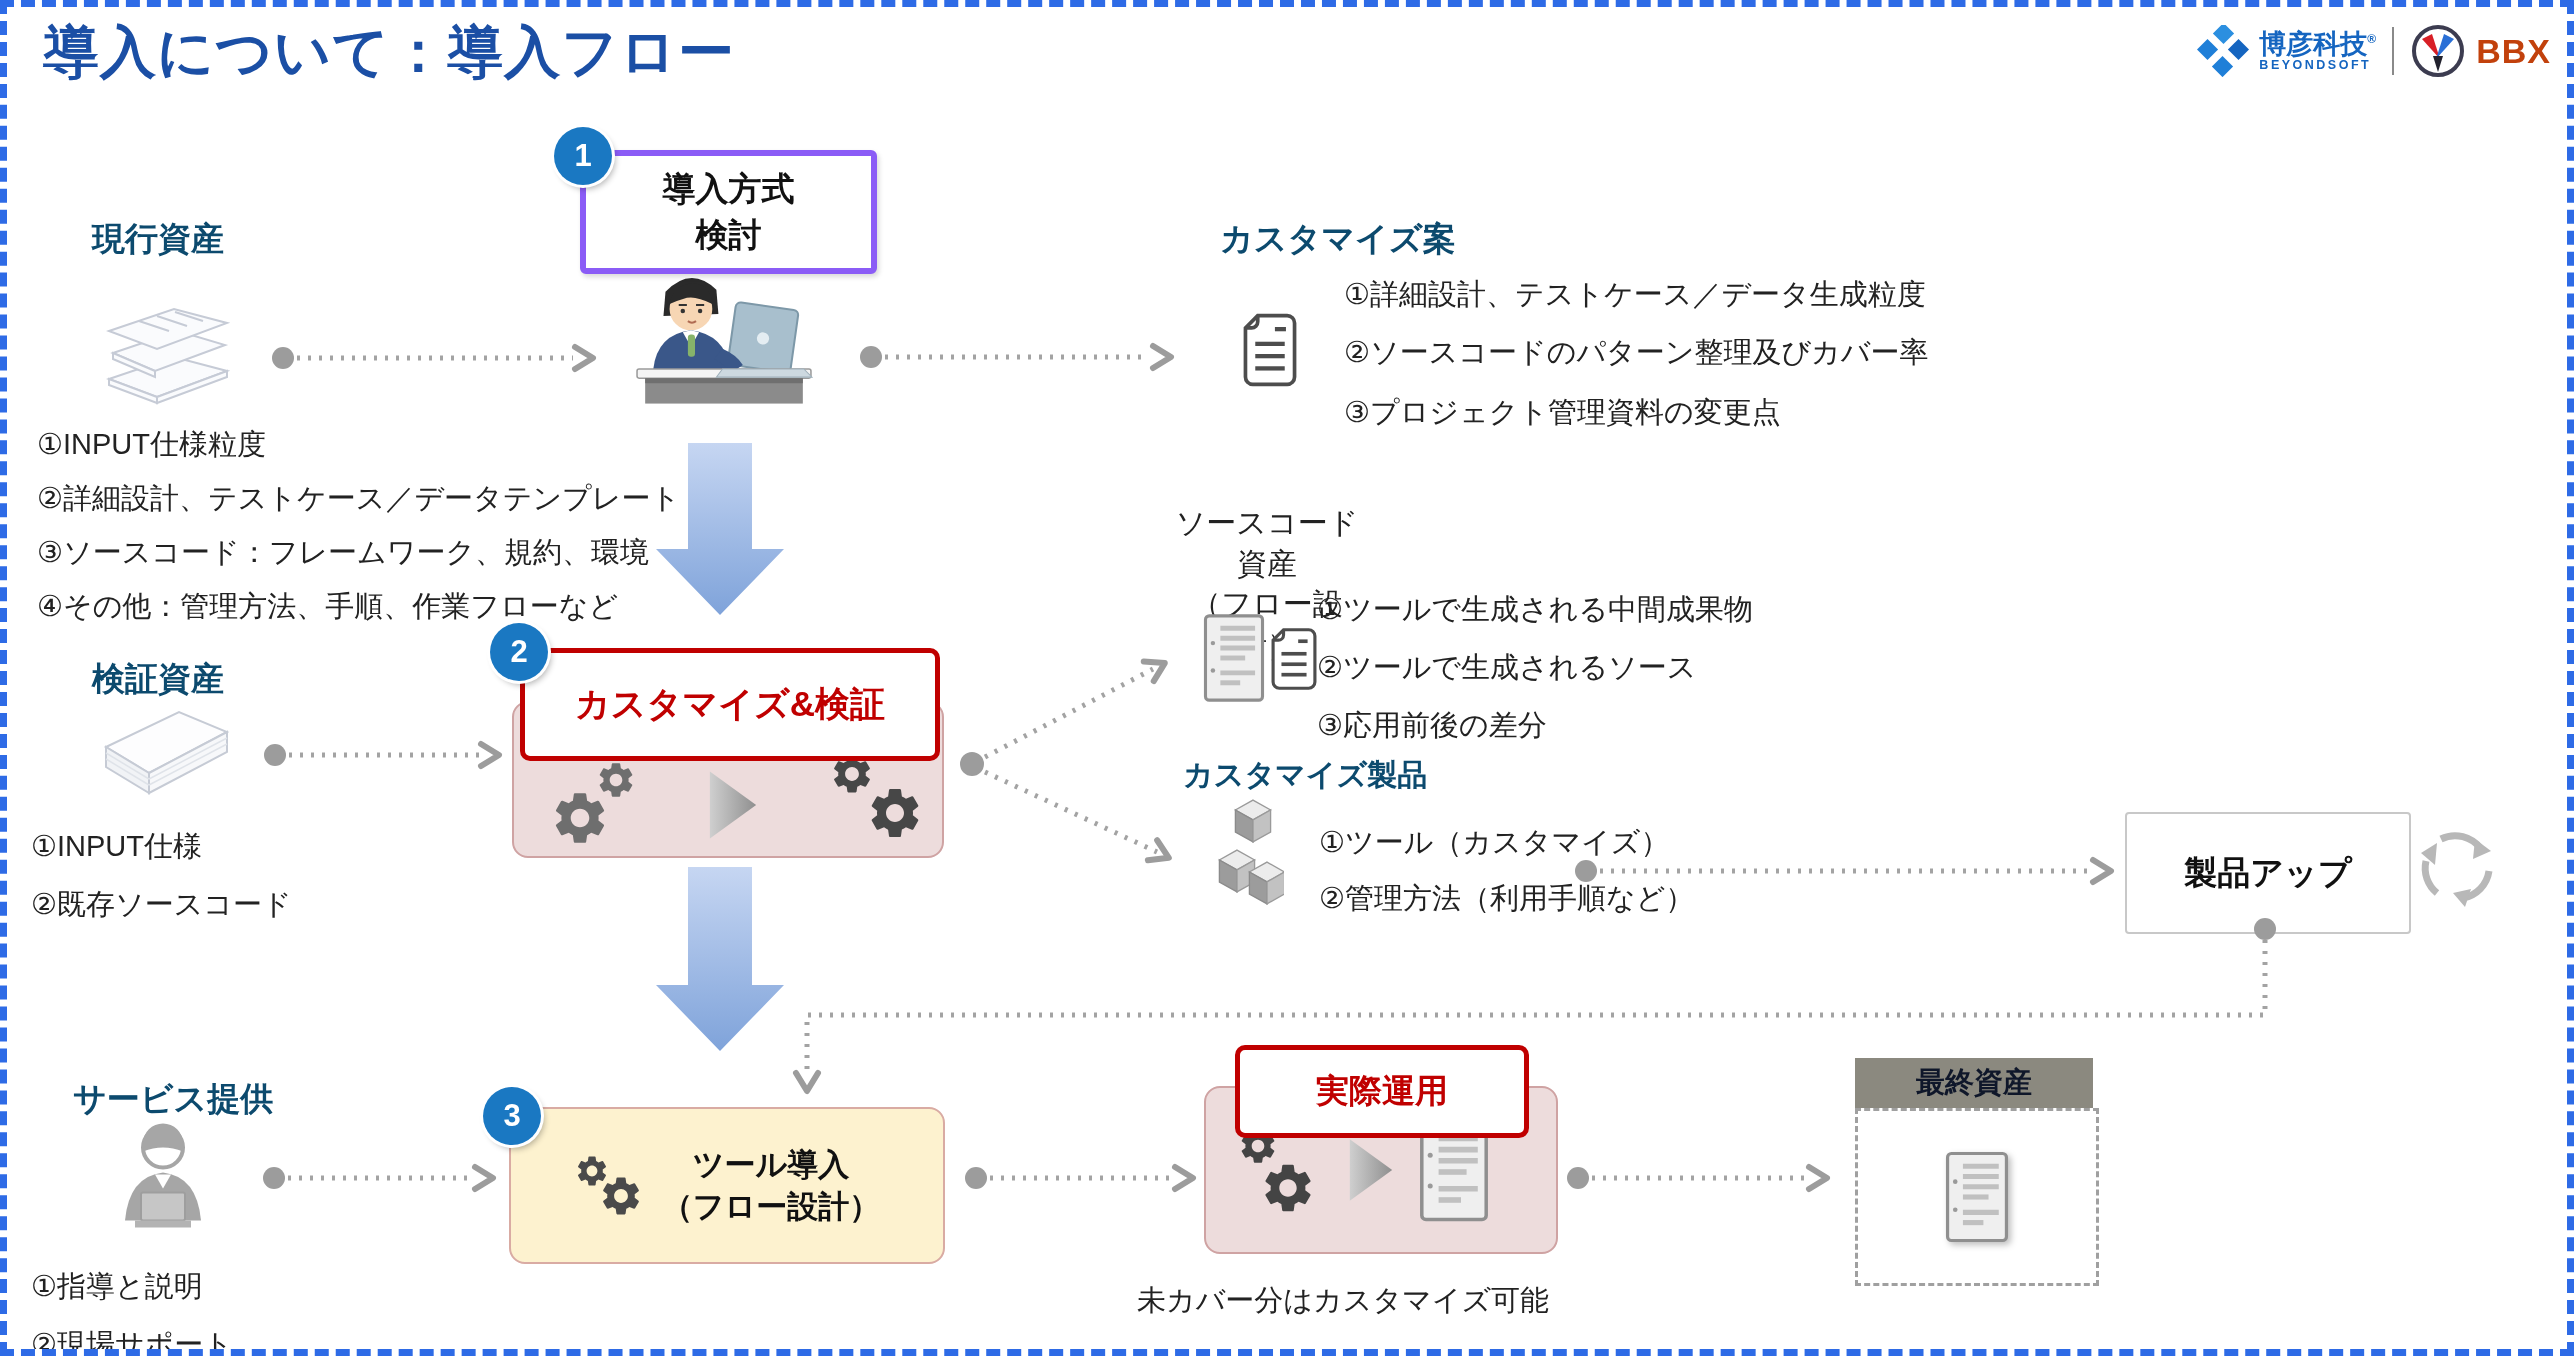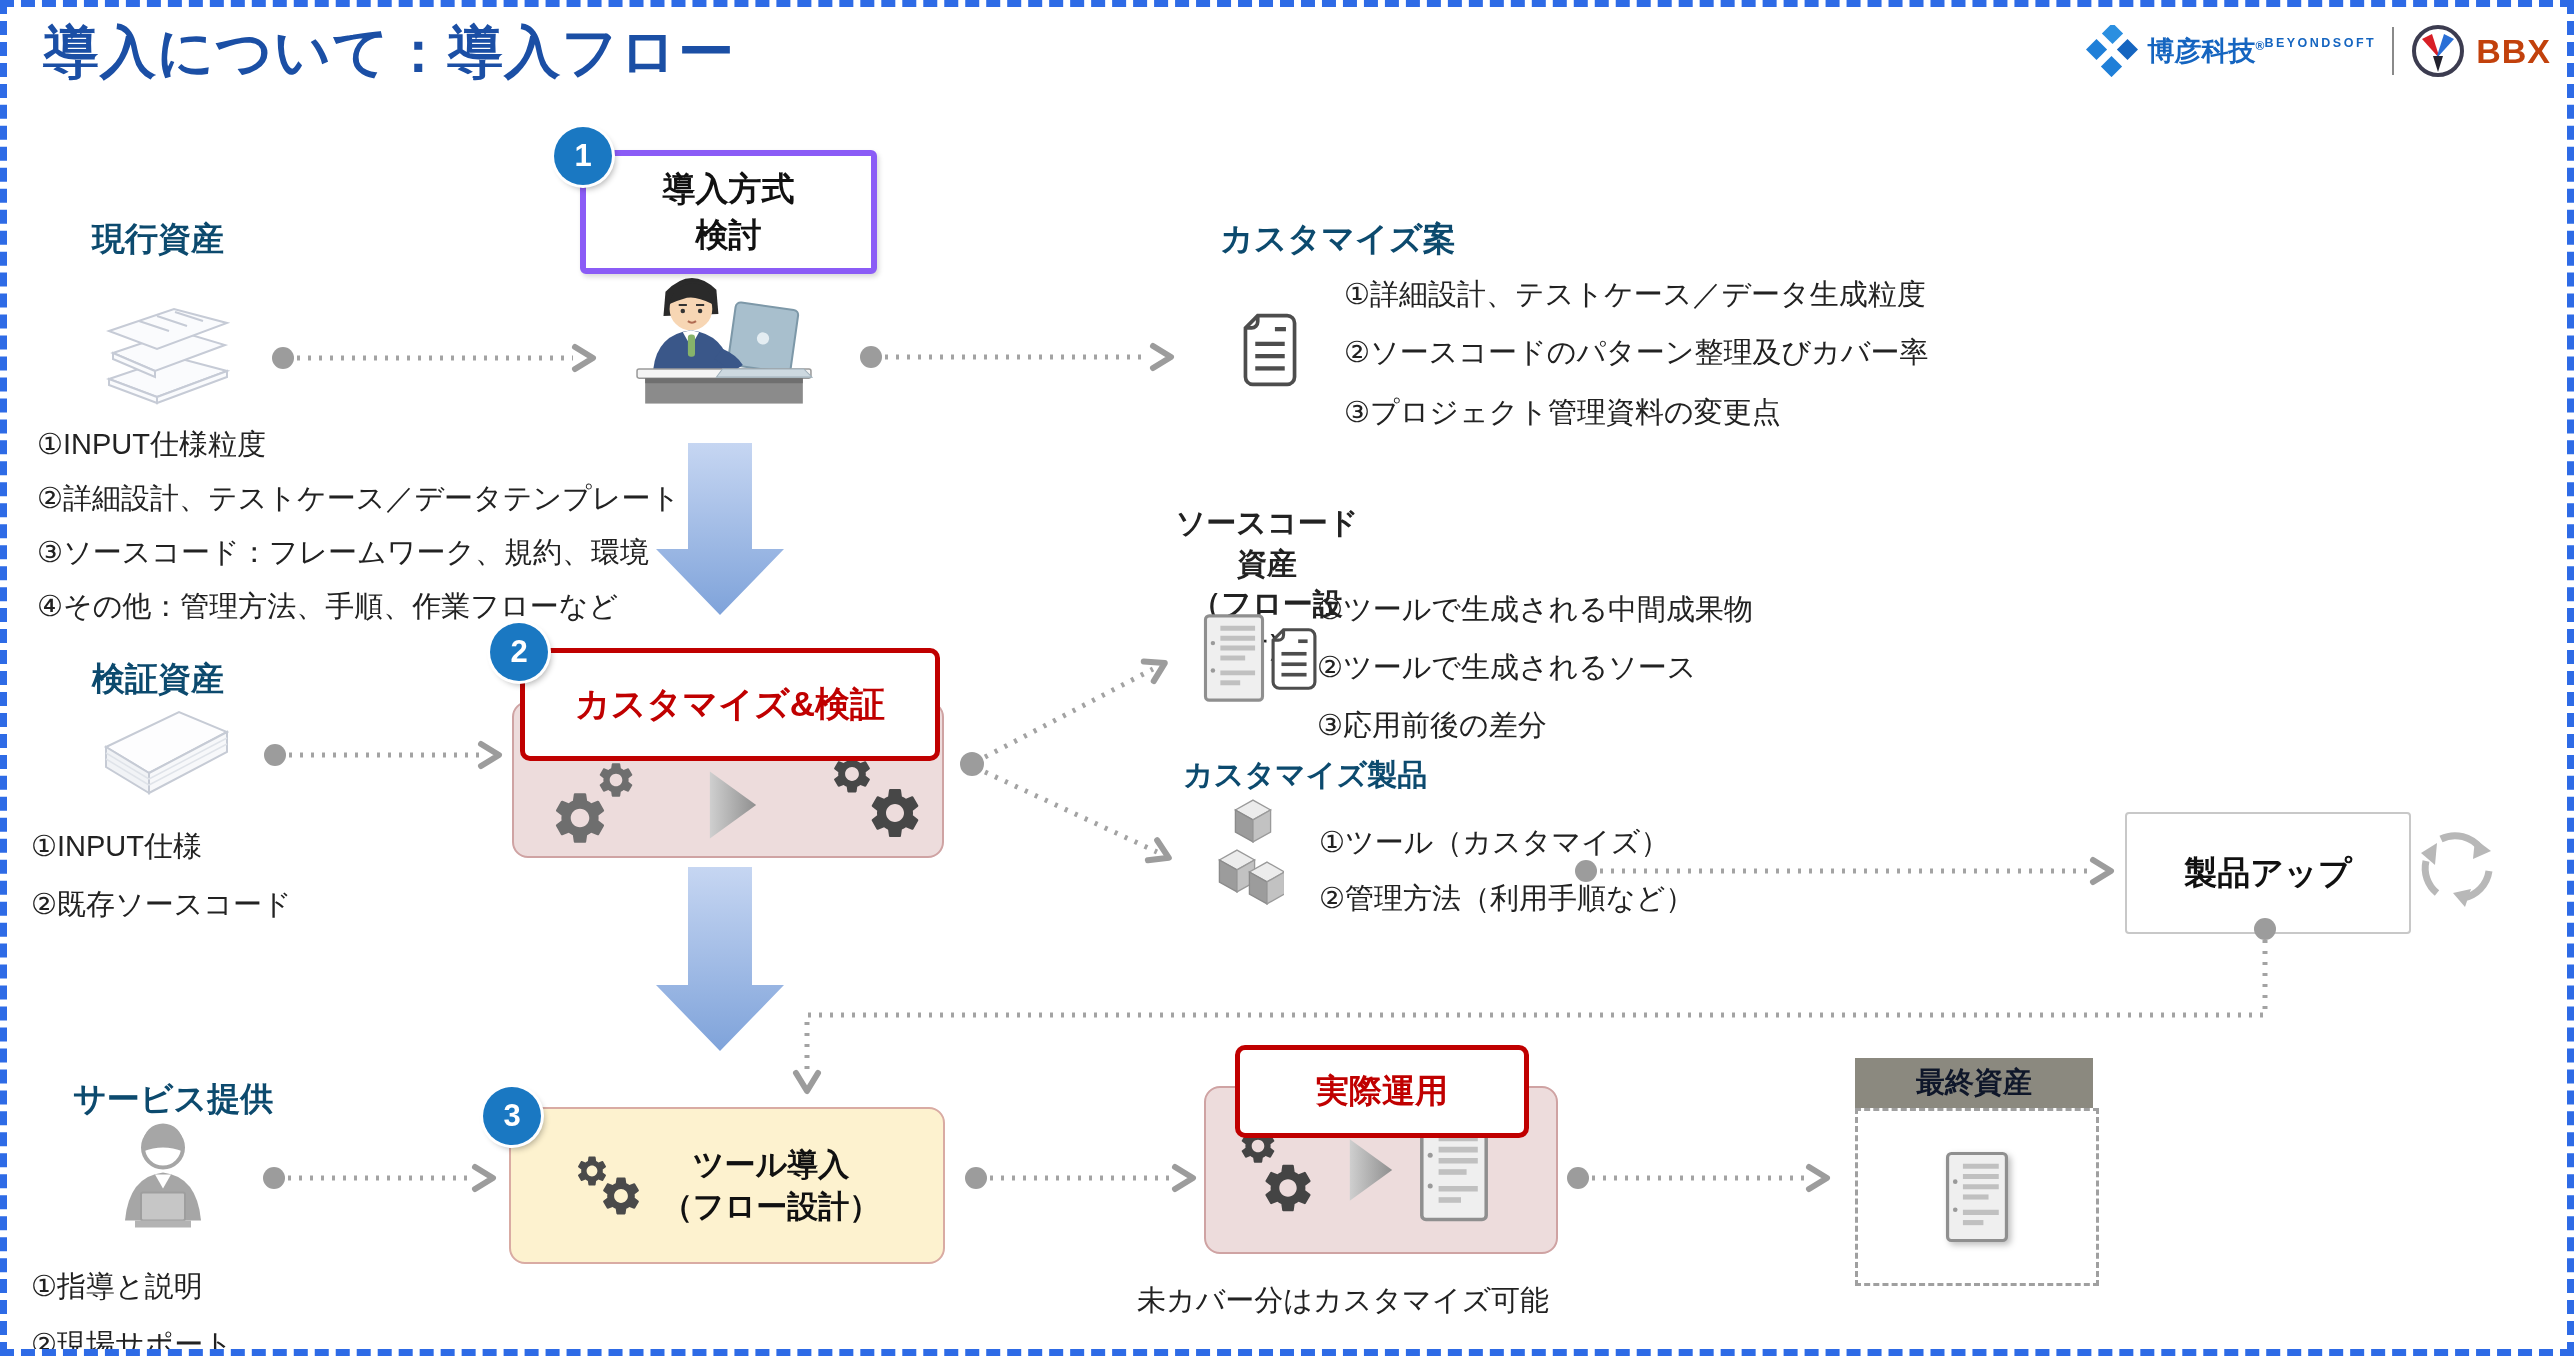--- a/index.html
+++ b/index.html
@@ -7,21 +7,21 @@
     position:relative;width:2574px;height:1356px;background:#fff;
     border:7px dashed #2e6be6;box-sizing:border-box;overflow:hidden;
     font-family:"Liberation Sans","DejaVu Sans",sans-serif;color:#1f1f1f;
   }
   .abs{position:absolute;}
   .page-title{
     position:absolute;left:36px;top:8px;font-size:56px;font-weight:bold;
     color:#1b4fa5;letter-spacing:1px;white-space:nowrap;
   }
   .brand{position:absolute;top:16px;right:16px;display:flex;align-items:center;gap:10px;}
-  .brand-text{display:flex;flex-direction:row;line-height:1.05;color:#1565c0;}
+  .brand-text{display:flex;flex-direction:column;line-height:1.05;color:#1565c0;}
   .brand-cn{font-size:27px;font-weight:bold;white-space:nowrap;}
   .brand-cn sup{font-size:12px;}
   .brand-en{font-size:12.5px;font-weight:bold;letter-spacing:2.5px;}
   .brand-divider{width:2px;height:48px;background:#8a8a8a;margin:0 6px;}
   .bbx-label{font-size:34px;font-weight:bold;color:#c2410c;letter-spacing:1px;}
   .hd{position:absolute;font-size:33px;font-weight:bold;color:#0c4a6e;white-space:nowrap;}
   .item{position:absolute;font-size:29px;color:#222;white-space:nowrap;}
   .badge{
     position:absolute;width:58px;height:58px;border-radius:50%;background:#1a78c2;
     color:#fff;font-size:31px;font-weight:bold;display:flex;align-items:center;justify-content:center;
@@ -55,21 +55,21 @@
     position:absolute;left:1848px;top:1051px;width:238px;height:50px;background:#8b897f;
     color:#0f172a;font-size:29px;font-weight:bold;display:flex;align-items:center;justify-content:center;
   }
   .final-body{
     position:absolute;left:1848px;top:1101px;width:238px;height:172px;background:#fff;
     border:3px dashed #a0a0a0;display:flex;align-items:center;justify-content:center;
   }
   .note{position:absolute;left:1130px;top:1274px;font-size:29px;color:#222;white-space:nowrap;}
   .src-title{
     position:absolute;left:1160px;top:496px;width:200px;text-align:center;
-    font-size:30px;font-weight:bold;color:#222;line-height:1.35;
+    font-size:30px;font-weight:normal;color:#222;line-height:1.35;
   }
   svg{display:block;}
 </style>
 </head>
 <body>
 
 <div class="canvas">
 
   <div class="page-title">導入について：導入フロー</div>
 

